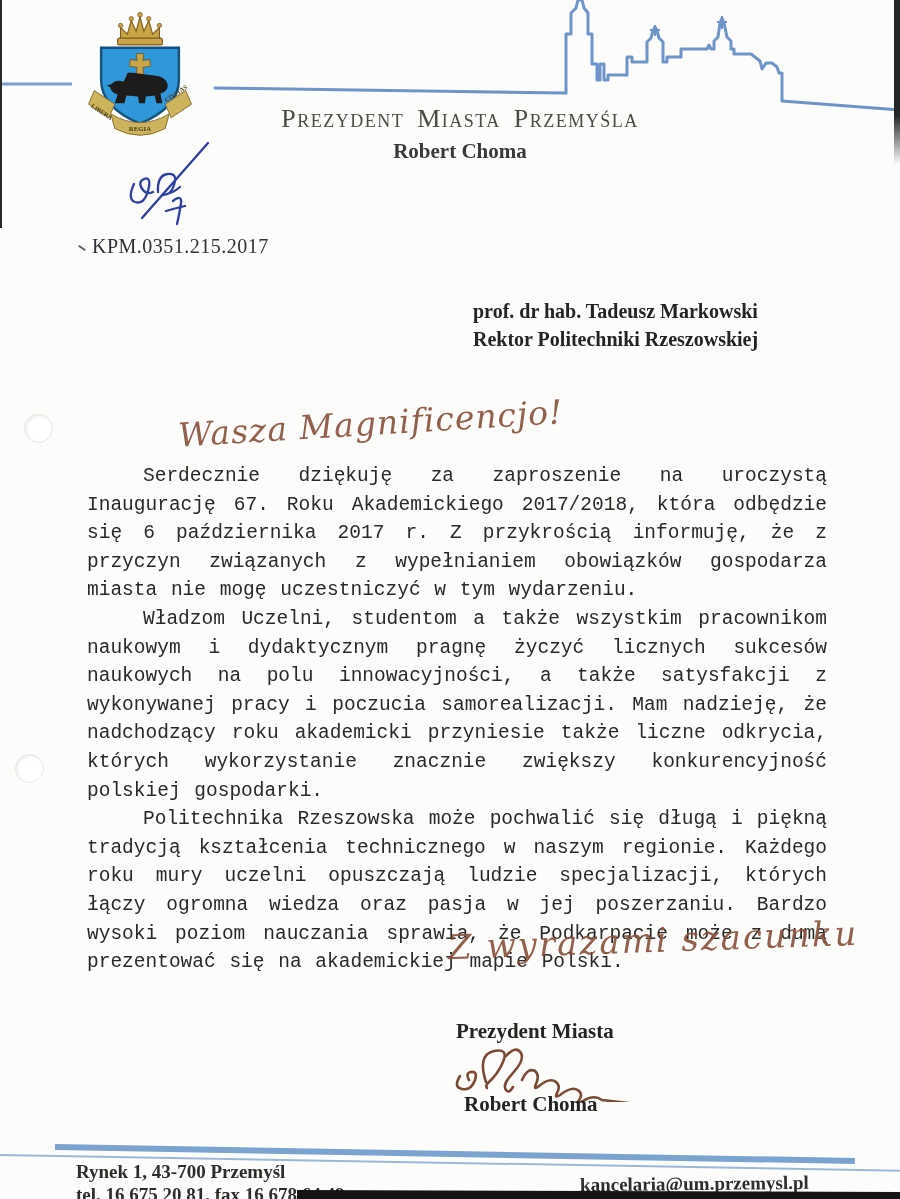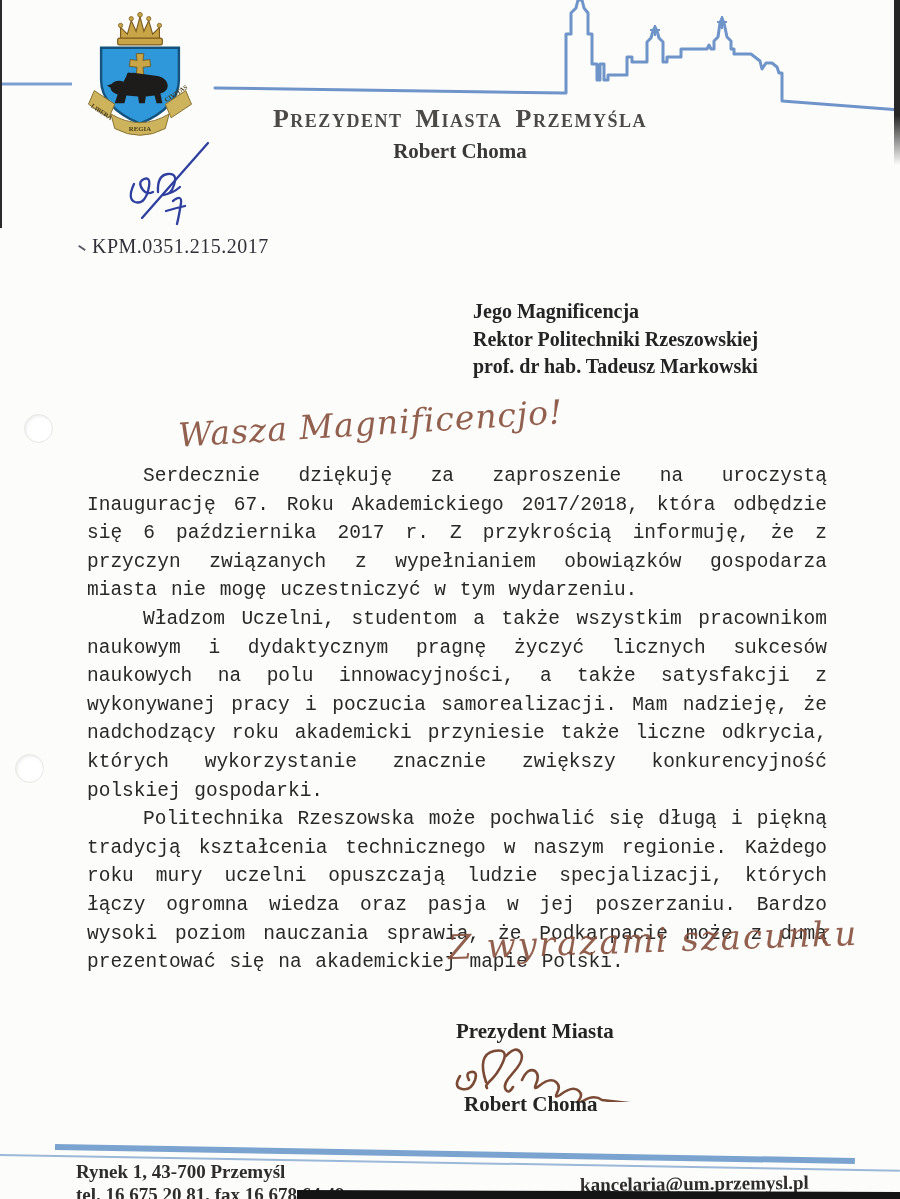--- a/index.html
+++ b/index.html
@@ -5,21 +5,21 @@
   html,body{margin:0;padding:0;background:#e8e8e6;}
   .page{
     position:relative;width:900px;height:1199px;margin:0 auto;
     background:#fcfcfb;overflow:hidden;
     font-family:"Liberation Serif","DejaVu Serif",serif;color:#2a2a28;
   }
   .abs{position:absolute;}
 
   
   .office-title{
-    font-variant:small-caps;font-weight:bold;font-size:26px;letter-spacing:1.5px;
+    font-variant:small-caps;font-weight:normal;font-size:26px;letter-spacing:1.5px;
     word-spacing:5px;color:#4c4a47;text-align:center;
   }
   .office-holder{
     font-weight:bold;font-size:21px;color:#3b3937;text-align:center;margin-top:5px;
   }
   .ref-number{font-size:20px;color:#322f38;letter-spacing:0.5px;text-align:center;}
 
   .recipient{font-weight:bold;font-size:20px;line-height:27.5px;color:#242424;}
 
   .body-text{
@@ -103,23 +103,22 @@
       <path d="M90 5 L24 80"></path>
       <path d="M55 63 q9 -7 8 2 q-2 13 -4 21 M48 73 q10 -3 19 -5"></path>
     </g>
   </svg>
 
   <div class="abs" style="left:78px;top:247px;width:8px;height:2px;background:#5a5a66;transform:rotate(35deg);"></div>
 
   <div class="abs ref-number" style="left:92px;top:235px;">KPM.0351.215.2017</div>
 
   <div class="abs recipient" style="left:473px;top:298px;">
-    <div>Jego Magnificencja</div>
+    <div>prof. dr hab. Tadeusz Markowski</div>
     <div>Rektor Politechniki Rzeszowskiej</div>
-    <div>prof. dr hab. Tadeusz Markowski</div>
   </div>
 
   <div class="abs hand hand-salutation" style="left:178px;top:404px;">Wasza Magnificencjo!</div>
 
   <div class="abs body-text" style="left:87px;top:462px;">
     <p>Serdecznie dziękuję za zaproszenie na uroczystą Inaugurację 67. Roku Akademickiego 2017/2018, która odbędzie się 6 października 2017 r. Z przykrością informuję, że z przyczyn związanych z wypełnianiem obowiązków gospodarza miasta nie mogę uczestniczyć w tym wydarzeniu.</p>
     <p>Władzom Uczelni, studentom a także wszystkim pracownikom naukowym i dydaktycznym pragnę życzyć licznych sukcesów naukowych na polu innowacyjności, a także satysfakcji z wykonywanej pracy i poczucia samorealizacji. Mam nadzieję, że nadchodzący roku akademicki przyniesie także liczne odkrycia, których wykorzystanie znacznie zwiększy konkurencyjność polskiej gospodarki.</p>
     <p>Politechnika Rzeszowska może pochwalić się długą i piękną tradycją kształcenia technicznego w naszym regionie. Każdego roku mury uczelni opuszczają ludzie specjalizacji, których łączy ogromna wiedza oraz pasja w jej poszerzaniu. Bardzo wysoki poziom nauczania sprawia, że Podkarpacie może z dumą prezentować się na akademickiej mapie Polski.</p>
   </div>
 

